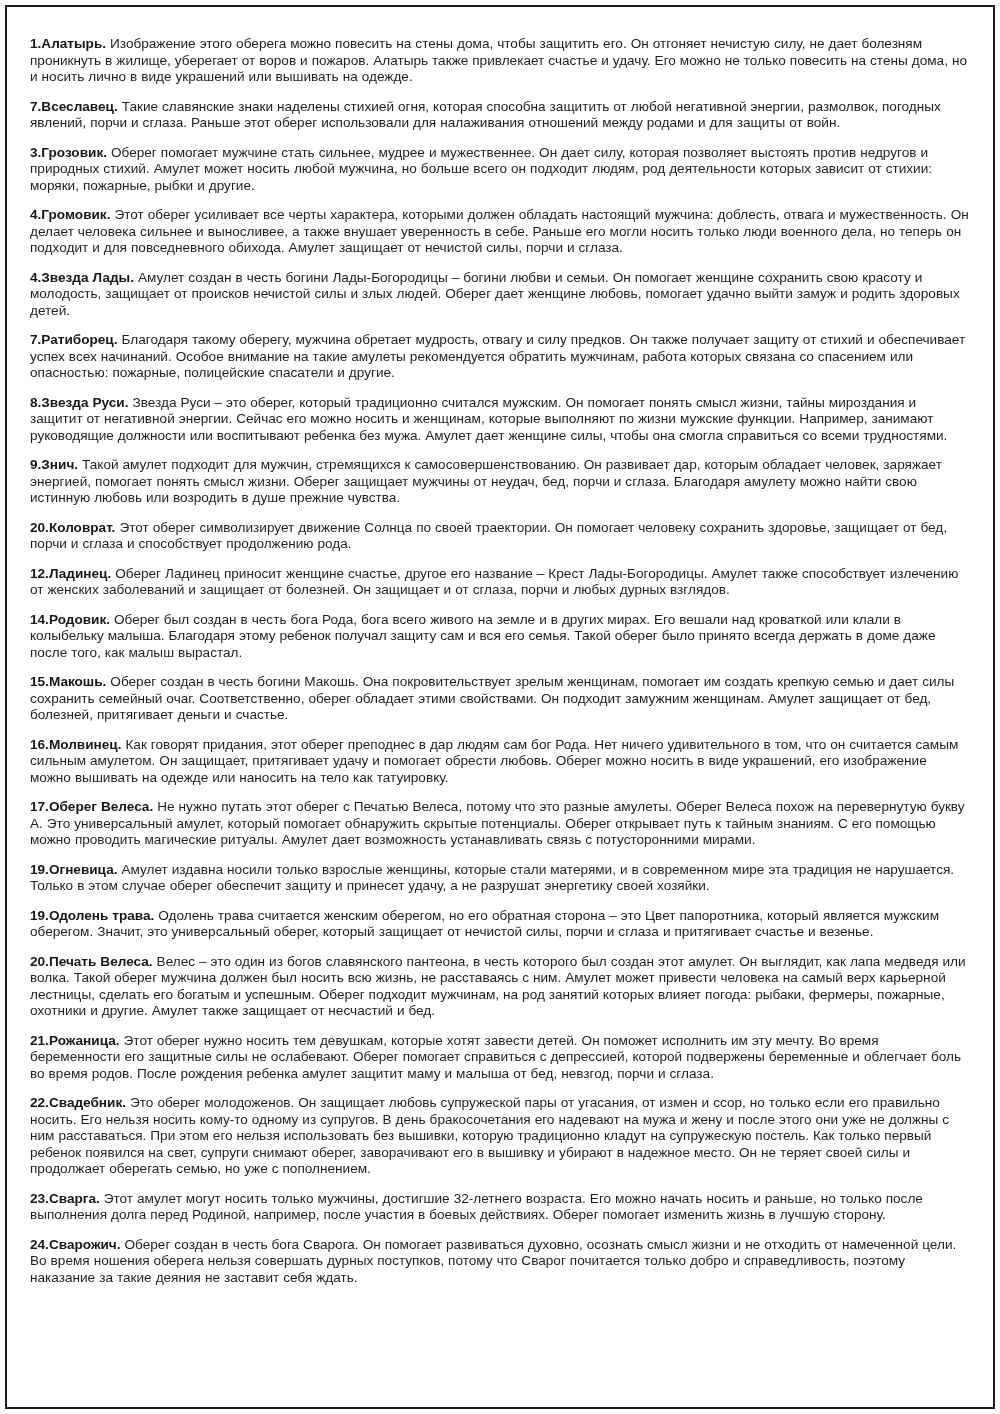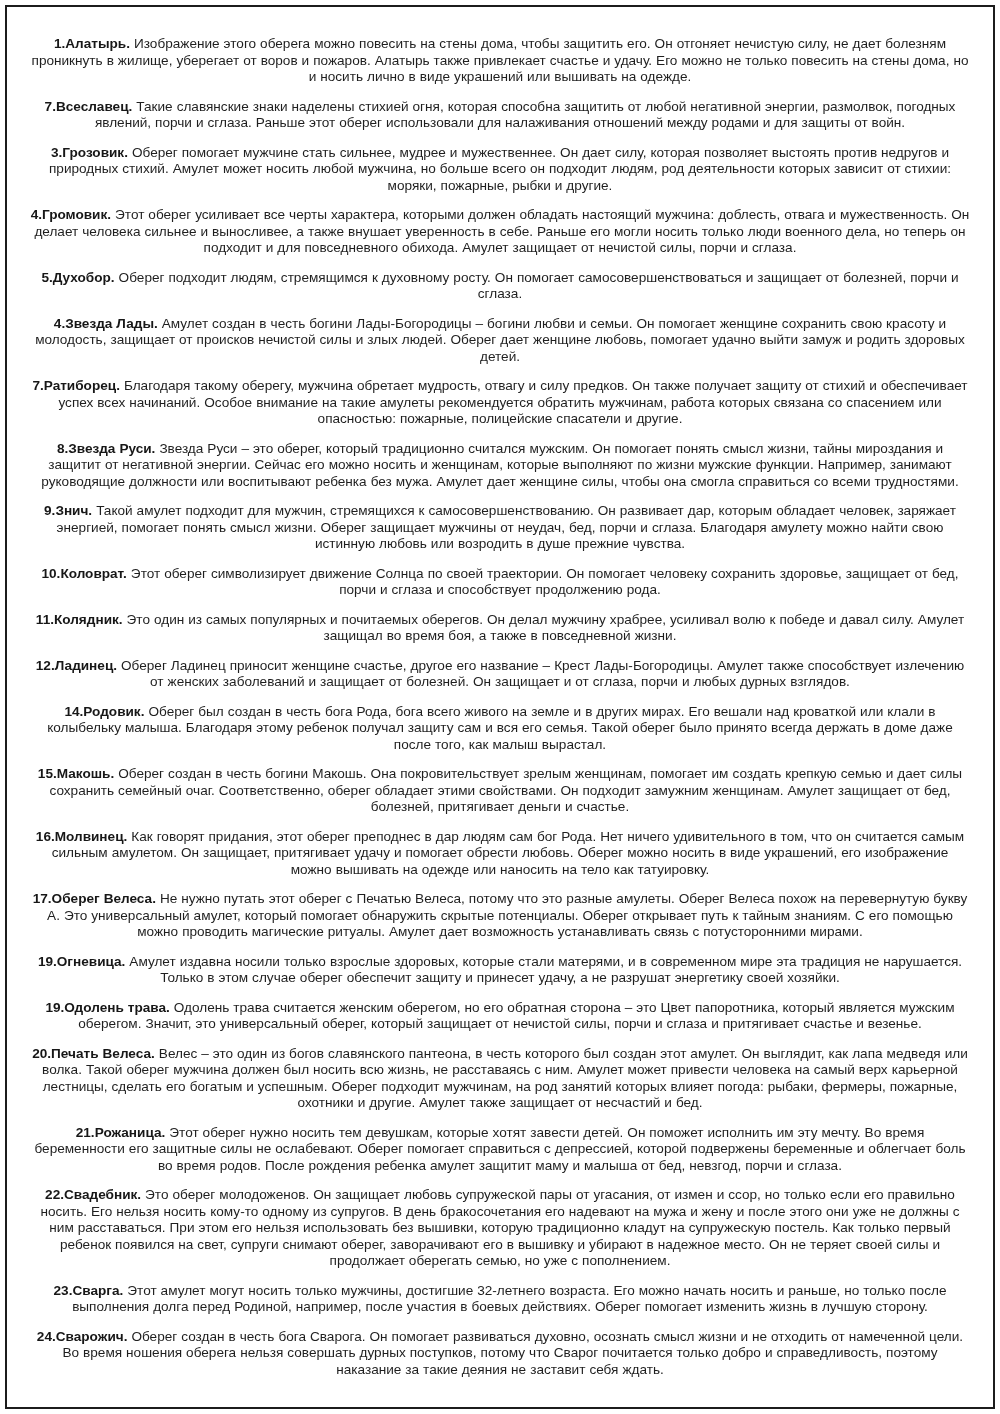--- a/index.html
+++ b/index.html
@@ -27,51 +27,49 @@
   .content {
     position: absolute;
     left: 30px;
     top: 36px;
     width: 940px;
   }
   p.entry {
     margin: 0 0 13px 0;
     font-size: 13.6px;
     line-height: 16.5px;
-    text-align: center;
+    text-align: left;
     word-spacing: 0.2px;
   }
   p.entry b {
     font-weight: bold;
     color: #171717;
   }
 </style>
 </head>
 <body>
 
 <div class="page-frame"></div>
 
 <div class="content">
   <p class="entry"><b>1.Алатырь.</b> <span>Изображение этого оберега можно повесить на стены дома, чтобы защитить его. Он отгоняет нечистую силу, не дает болезням проникнуть в жилище, уберегает от воров и пожаров. Алатырь также привлекает счастье и удачу. Его можно не только повесить на стены дома, но и носить лично в виде украшений или вышивать на одежде.</span></p>
   <p class="entry"><b>7.Всеславец.</b> <span>Такие славянские знаки наделены стихией огня, которая способна защитить от любой негативной энергии, размолвок, погодных явлений, порчи и сглаза. Раньше этот оберег использовали для налаживания отношений между родами и для защиты от войн.</span></p>
   <p class="entry"><b>3.Грозовик.</b> <span>Оберег помогает мужчине стать сильнее, мудрее и мужественнее. Он дает силу, которая позволяет выстоять против недругов и природных стихий. Амулет может носить любой мужчина, но больше всего он подходит людям, род деятельности которых зависит от стихии: моряки, пожарные, рыбки и другие.</span></p>
   <p class="entry"><b>4.Громовик.</b> <span>Этот оберег усиливает все черты характера, которыми должен обладать настоящий мужчина: доблесть, отвага и мужественность. Он делает человека сильнее и выносливее, а также внушает уверенность в себе. Раньше его могли носить только люди военного дела, но теперь он подходит и для повседневного обихода. Амулет защищает от нечистой силы, порчи и сглаза.</span></p>
-  <p class="entry"><b>5.Духобор.</b> <span>Оберег подходит людям, стремящимся к духовному росту. Он помогает самосовершенствоваться и защищает от болезней, порчи и сглаза.</span></p>
   <p class="entry"><b>4.Звезда Лады.</b> <span>Амулет создан в честь богини Лады-Богородицы – богини любви и семьи. Он помогает женщине сохранить свою красоту и молодость, защищает от происков нечистой силы и злых людей. Оберег дает женщине любовь, помогает удачно выйти замуж и родить здоровых детей.</span></p>
   <p class="entry"><b>7.Ратиборец.</b> <span>Благодаря такому оберегу, мужчина обретает мудрость, отвагу и силу предков. Он также получает защиту от стихий и обеспечивает успех всех начинаний. Особое внимание на такие амулеты рекомендуется обратить мужчинам, работа которых связана со спасением или опасностью: пожарные, полицейские спасатели и другие.</span></p>
   <p class="entry"><b>8.Звезда Руси.</b> <span>Звезда Руси – это оберег, который традиционно считался мужским. Он помогает понять смысл жизни, тайны мироздания и защитит от негативной энергии. Сейчас его можно носить и женщинам, которые выполняют по жизни мужские функции. Например, занимают руководящие должности или воспитывают ребенка без мужа. Амулет дает женщине силы, чтобы она смогла справиться со всеми трудностями.</span></p>
   <p class="entry"><b>9.Знич.</b> <span>Такой амулет подходит для мужчин, стремящихся к самосовершенствованию. Он развивает дар, которым обладает человек, заряжает энергией, помогает понять смысл жизни. Оберег защищает мужчины от неудач, бед, порчи и сглаза. Благодаря амулету можно найти свою истинную любовь или возродить в душе прежние чувства.</span></p>
-  <p class="entry"><b>10.Коловрат.</b> <span>Этот оберег символизирует движение Солнца по своей траектории. Он помогает человеку сохранить здоровье, защищает от бед, порчи и сглаза и способствует продолжению рода.</span></p>
-  <p class="entry"><b>11.Колядник.</b> <span>Это один из самых популярных и почитаемых оберегов. Он делал мужчину храбрее, усиливал волю к победе и давал силу. Амулет защищал во время боя, а также в повседневной жизни.</span></p>
+  <p class="entry"><b>20.Коловрат.</b> <span>Этот оберег символизирует движение Солнца по своей траектории. Он помогает человеку сохранить здоровье, защищает от бед, порчи и сглаза и способствует продолжению рода.</span></p>
   <p class="entry"><b>12.Ладинец.</b> <span>Оберег Ладинец приносит женщине счастье, другое его название – Крест Лады-Богородицы. Амулет также способствует излечению от женских заболеваний и защищает от болезней. Он защищает и от сглаза, порчи и любых дурных взглядов.</span></p>
   <p class="entry"><b>14.Родовик.</b> <span>Оберег был создан в честь бога Рода, бога всего живого на земле и в других мирах. Его вешали над кроваткой или клали в колыбельку малыша. Благодаря этому ребенок получал защиту сам и вся его семья. Такой оберег было принято всегда держать в доме даже после того, как малыш вырастал.</span></p>
   <p class="entry"><b>15.Макошь.</b> <span>Оберег создан в честь богини Макошь. Она покровительствует зрелым женщинам, помогает им создать крепкую семью и дает силы сохранить семейный очаг. Соответственно, оберег обладает этими свойствами. Он подходит замужним женщинам. Амулет защищает от бед, болезней, притягивает деньги и счастье.</span></p>
   <p class="entry"><b>16.Молвинец.</b> <span>Как говорят придания, этот оберег преподнес в дар людям сам бог Рода. Нет ничего удивительного в том, что он считается самым сильным амулетом. Он защищает, притягивает удачу и помогает обрести любовь. Оберег можно носить в виде украшений, его изображение можно вышивать на одежде или наносить на тело как татуировку.</span></p>
   <p class="entry"><b>17.Оберег Велеса.</b> <span>Не нужно путать этот оберег с Печатью Велеса, потому что это разные амулеты. Оберег Велеса похож на перевернутую букву А. Это универсальный амулет, который помогает обнаружить скрытые потенциалы. Оберег открывает путь к тайным знаниям. С его помощью можно проводить магические ритуалы. Амулет дает возможность устанавливать связь с потусторонними мирами.</span></p>
-  <p class="entry"><b>19.Огневица.</b> <span>Амулет издавна носили только взрослые здоровых, которые стали матерями, и в современном мире эта традиция не нарушается. Только в этом случае оберег обеспечит защиту и принесет удачу, а не разрушат энергетику своей хозяйки.</span></p>
+  <p class="entry"><b>19.Огневица.</b> <span>Амулет издавна носили только взрослые женщины, которые стали матерями, и в современном мире эта традиция не нарушается. Только в этом случае оберег обеспечит защиту и принесет удачу, а не разрушат энергетику своей хозяйки.</span></p>
   <p class="entry"><b>19.Одолень трава.</b> <span>Одолень трава считается женским оберегом, но его обратная сторона – это Цвет папоротника, который является мужским оберегом. Значит, это универсальный оберег, который защищает от нечистой силы, порчи и сглаза и притягивает счастье и везенье.</span></p>
   <p class="entry"><b>20.Печать Велеса.</b> <span>Велес – это один из богов славянского пантеона, в честь которого был создан этот амулет. Он выглядит, как лапа медведя или волка. Такой оберег мужчина должен был носить всю жизнь, не расставаясь с ним. Амулет может привести человека на самый верх карьерной лестницы, сделать его богатым и успешным. Оберег подходит мужчинам, на род занятий которых влияет погода: рыбаки, фермеры, пожарные, охотники и другие. Амулет также защищает от несчастий и бед.</span></p>
   <p class="entry"><b>21.Рожаница.</b> <span>Этот оберег нужно носить тем девушкам, которые хотят завести детей. Он поможет исполнить им эту мечту. Во время беременности его защитные силы не ослабевают. Оберег помогает справиться с депрессией, которой подвержены беременные и облегчает боль во время родов. После рождения ребенка амулет защитит маму и малыша от бед, невзгод, порчи и сглаза.</span></p>
   <p class="entry"><b>22.Свадебник.</b> <span>Это оберег молодоженов. Он защищает любовь супружеской пары от угасания, от измен и ссор, но только если его правильно носить. Его нельзя носить кому-то одному из супругов. В день бракосочетания его надевают на мужа и жену и после этого они уже не должны с ним расставаться. При этом его нельзя использовать без вышивки, которую традиционно кладут на супружескую постель. Как только первый ребенок появился на свет, супруги снимают оберег, заворачивают его в вышивку и убирают в надежное место. Он не теряет своей силы и продолжает оберегать семью, но уже с пополнением.</span></p>
   <p class="entry"><b>23.Сварга.</b> <span>Этот амулет могут носить только мужчины, достигшие 32-летнего возраста. Его можно начать носить и раньше, но только после выполнения долга перед Родиной, например, после участия в боевых действиях. Оберег помогает изменить жизнь в лучшую сторону.</span></p>
   <p class="entry"><b>24.Сварожич.</b> <span>Оберег создан в честь бога Сварога. Он помогает развиваться духовно, осознать смысл жизни и не отходить от намеченной цели. Во время ношения оберега нельзя совершать дурных поступков, потому что Сварог почитается только добро и справедливость, поэтому наказание за такие деяния не заставит себя ждать.</span></p>
 
 </div>
 
 </body></html>

